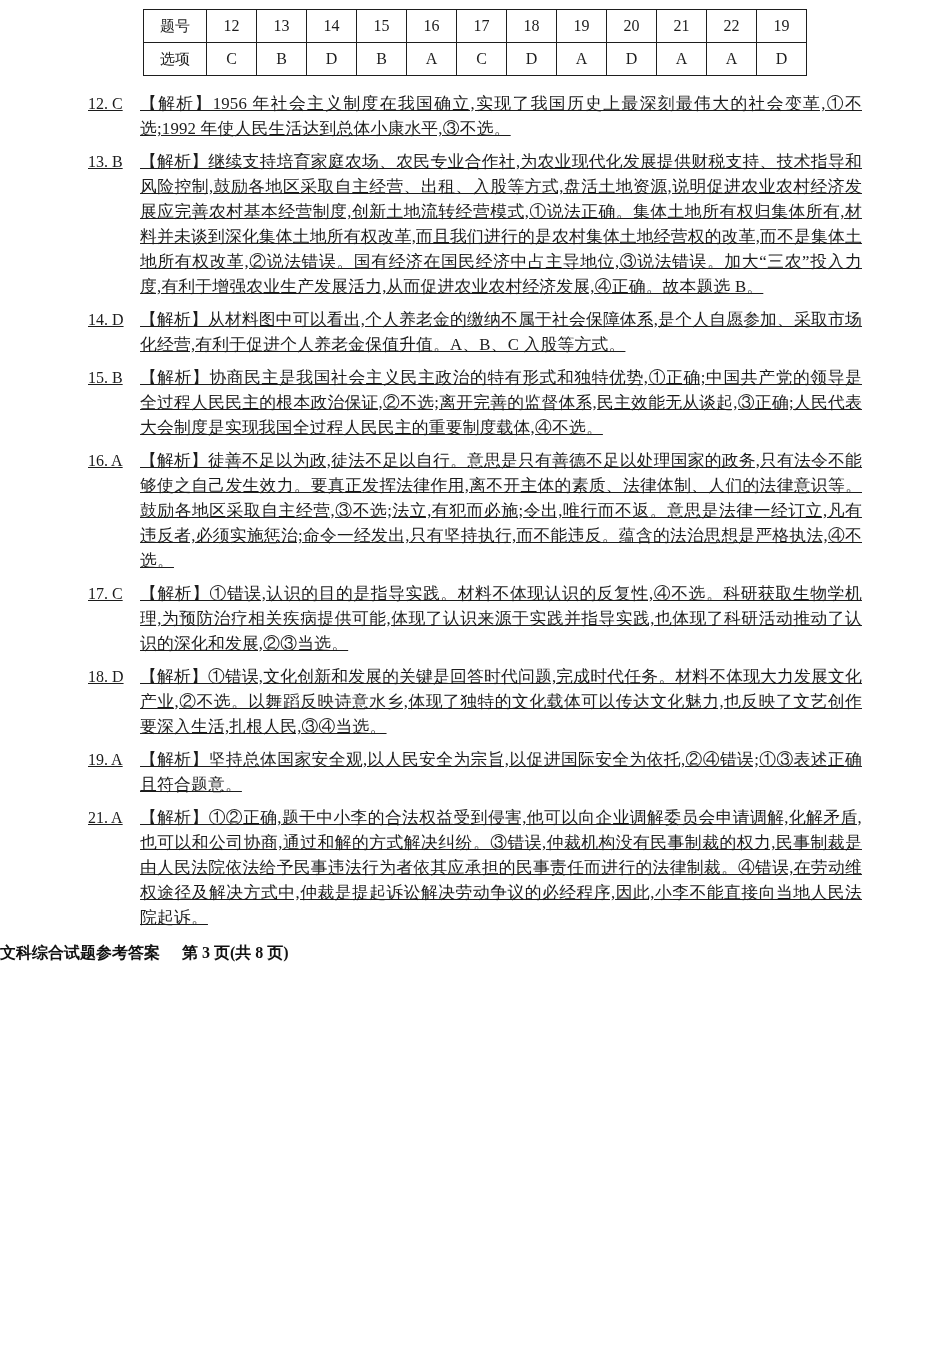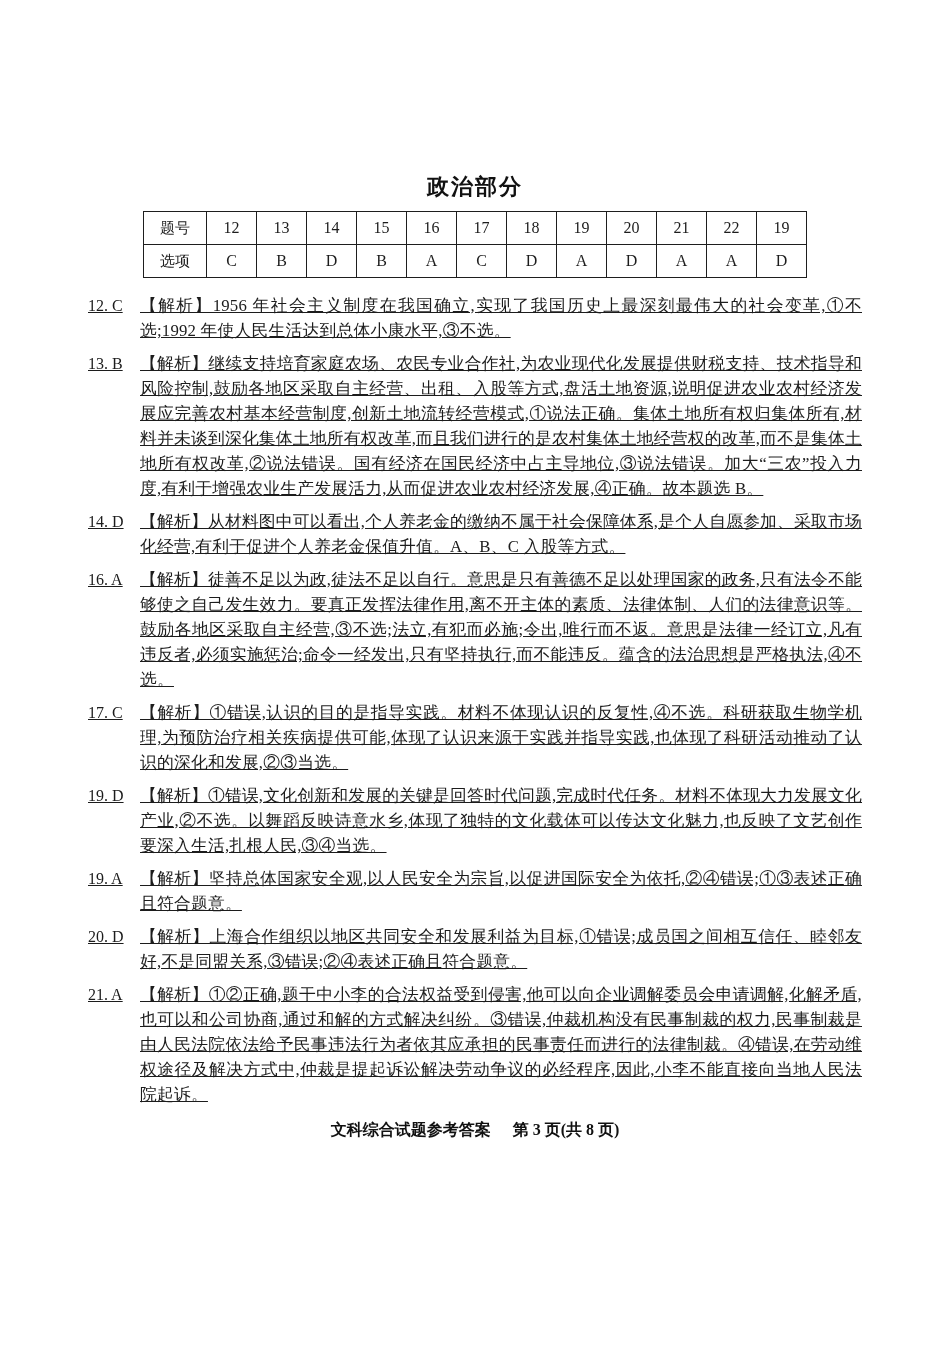--- a/index.html
+++ b/index.html
@@ -73,35 +73,33 @@
     width: 722px;
     font-size: 16.8px;
     line-height: 25px;
     text-align: justify;
     text-justify: inter-character;
     color: #1c1c1c;
     letter-spacing: 0.2px;
   }
   .page-footer {
     margin-top: 13px;
-    text-align: center;
     font-size: 16px;
     font-weight: 700;
     color: #111;
   }
   .page-footer .footer-left {
     margin-right: 18px;
   }
 </style>
 </head>
 <body>
 
 <div class="page">
 
-  <h1 class="page-title">政治部分</h1>
 
   <table class="answer-table">
     <tbody>
       <tr>
         <th class="row-label">题号</th>
       <td>12</td>
           <td>13</td>
           <td>14</td>
           <td>15</td>
           <td>16</td>
@@ -140,45 +138,45 @@
     <div class="exp-item">
       <div class="exp-label">13. B</div>
       <div class="exp-text">【解析】继续支持培育家庭农场、农民专业合作社,为农业现代化发展提供财税支持、技术指导和风险控制,鼓励各地区采取自主经营、出租、入股等方式,盘活土地资源,说明促进农业农村经济发展应完善农村基本经营制度,创新土地流转经营模式,①说法正确。集体土地所有权归集体所有,材料并未谈到深化集体土地所有权改革,而且我们进行的是农村集体土地经营权的改革,而不是集体土地所有权改革,②说法错误。国有经济在国民经济中占主导地位,③说法错误。加大“三农”投入力度,有利于增强农业生产发展活力,从而促进农业农村经济发展,④正确。故本题选 B。</div>
     </div>
 
     <div class="exp-item">
       <div class="exp-label">14. D</div>
       <div class="exp-text">【解析】从材料图中可以看出,个人养老金的缴纳不属于社会保障体系,是个人自愿参加、采取市场化经营,有利于促进个人养老金保值升值。A、B、C 入股等方式。</div>
     </div>
 
+    <div class="exp-item">
+      <div class="exp-label">15. B</div>
+      <div class="exp-text">【解析】协商民主是我国社会主义民主政治的特有形式和独特优势,①正确;中国共产党的领导是全过程人民民主的根本政治保证,②不选;离开完善的监督体系,民主效能无从谈起,③正确;人民代表大会制度是实现我国全过程人民民主的重要制度载体,④不选。</div>
+    </div>
 
     <div class="exp-item">
       <div class="exp-label">16. A</div>
       <div class="exp-text">【解析】徒善不足以为政,徒法不足以自行。意思是只有善德不足以处理国家的政务,只有法令不能够使之自己发生效力。要真正发挥法律作用,离不开主体的素质、法律体制、人们的法律意识等。鼓励各地区采取自主经营,③不选;法立,有犯而必施;令出,唯行而不返。意思是法律一经订立,凡有违反者,必须实施惩治;命令一经发出,只有坚持执行,而不能违反。蕴含的法治思想是严格执法,④不选。</div>
     </div>
 
     <div class="exp-item">
       <div class="exp-label">17. C</div>
       <div class="exp-text">【解析】①错误,认识的目的是指导实践。材料不体现认识的反复性,④不选。科研获取生物学机理,为预防治疗相关疾病提供可能,体现了认识来源于实践并指导实践,也体现了科研活动推动了认识的深化和发展,②③当选。</div>
     </div>
 
     <div class="exp-item">
-      <div class="exp-label">19. D</div>
+      <div class="exp-label">18. D</div>
       <div class="exp-text">【解析】①错误,文化创新和发展的关键是回答时代问题,完成时代任务。材料不体现大力发展文化产业,②不选。以舞蹈反映诗意水乡,体现了独特的文化载体可以传达文化魅力,也反映了文艺创作要深入生活,扎根人民,③④当选。</div>
     </div>
 
     <div class="exp-item">
       <div class="exp-label">19. A</div>
       <div class="exp-text">【解析】坚持总体国家安全观,以人民安全为宗旨,以促进国际安全为依托,②④错误;①③表述正确且符合题意。</div>
     </div>
 
-    <div class="exp-item">
-      <div class="exp-label">20. D</div>
-      <div class="exp-text">【解析】上海合作组织以地区共同安全和发展利益为目标,①错误;成员国之间相互信任、睦邻友好,不是同盟关系,③错误;②④表述正确且符合题意。</div>
-    </div>
 
     <div class="exp-item">
       <div class="exp-label">21. A</div>
       <div class="exp-text">【解析】①②正确,题干中小李的合法权益受到侵害,他可以向企业调解委员会申请调解,化解矛盾,也可以和公司协商,通过和解的方式解决纠纷。③错误,仲裁机构没有民事制裁的权力,民事制裁是由人民法院依法给予民事违法行为者依其应承担的民事责任而进行的法律制裁。④错误,在劳动维权途径及解决方式中,仲裁是提起诉讼解决劳动争议的必经程序,因此,小李不能直接向当地人民法院起诉。</div>
     </div>
   </section>
 
   <footer class="page-footer">
     <span class="footer-left">文科综合试题参考答案</span>
     <span class="footer-right">第 3 页(共 8 页)</span>

